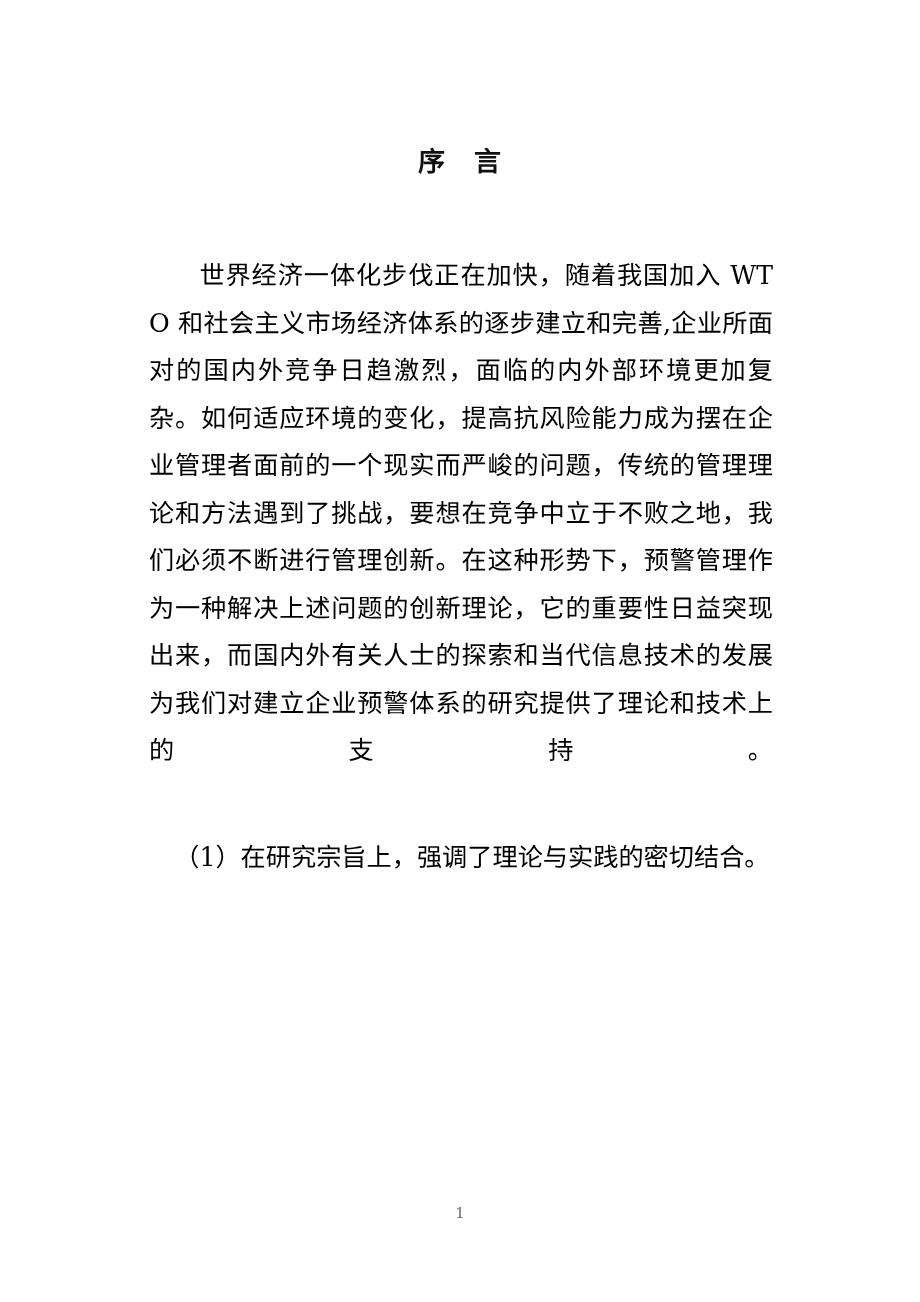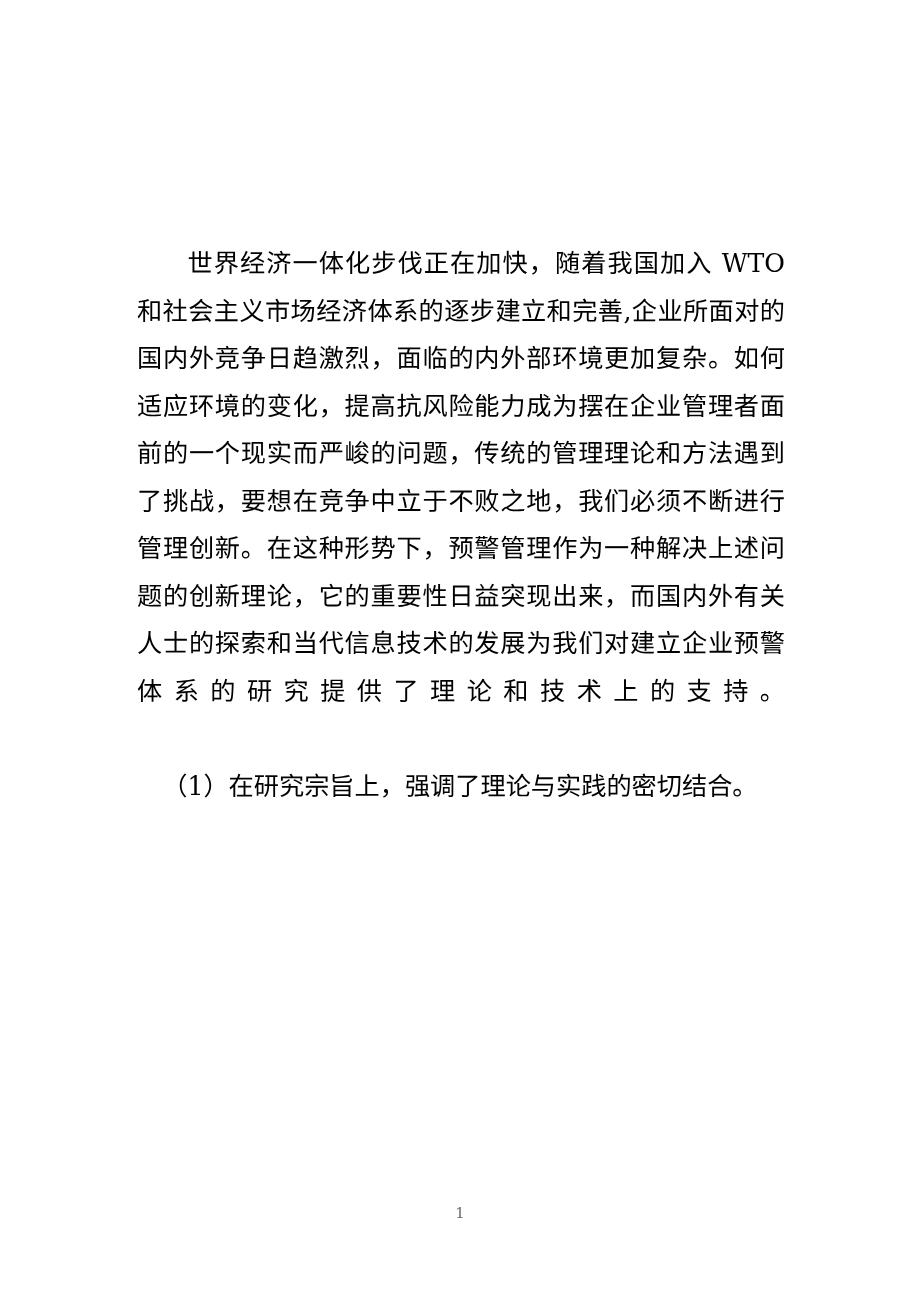--- a/index.html
+++ b/index.html
@@ -38,21 +38,21 @@
 
   
   .body-block {
     position: absolute;
     left: 137px;
     top: 240px;
     width: 648px;
   }
 
   .para {
-    margin: 0;
+    margin: 12px;
     font-size: 25.2px;
     line-height: 47.5px;
     text-align: justify;
     text-justify: inter-character;
     text-indent: 2em;
     color: #000000;
     font-weight: 500;
     word-break: break-all;
     letter-spacing: 0;
   }
@@ -84,20 +84,21 @@
     line-height: 20px;
     color: #6a6a6a;
     font-family: "DejaVu Serif", "Liberation Serif", serif;
   }
 </style>
 </head>
 <body>
 
 <div class="page">
 
+  <div class="doc-title">序　言</div>
 
   <div class="body-block">
 
     <p class="para">世界经济一体化步伐正在加快，随着我国加入 WTO 和社会主义市场经济体系的逐步建立和完善,企业所面对的国内外竞争日趋激烈，面临的内外部环境更加复杂。如何适应环境的变化，提高抗风险能力成为摆在企业管理者面前的一个现实而严峻的问题，传统的管理理论和方法遇到了挑战，要想在竞争中立于不败之地，我们必须不断进行管理创新。在这种形势下，预警管理作为一种解决上述问题的创新理论，它的重要性日益突现出来，而国内外有关人士的探索和当代信息技术的发展为我们对建立企业预警体系的研究提供了理论和技术上的支持。</p>
 
 
 
     <p class="para numbered no-stretch">（1）在研究宗旨上，强调了理论与实践的密切结合。</p>
 
   </div>

